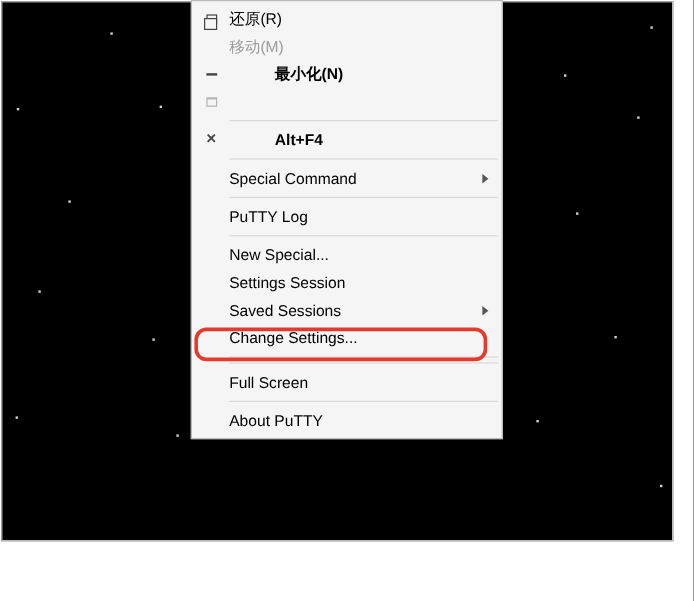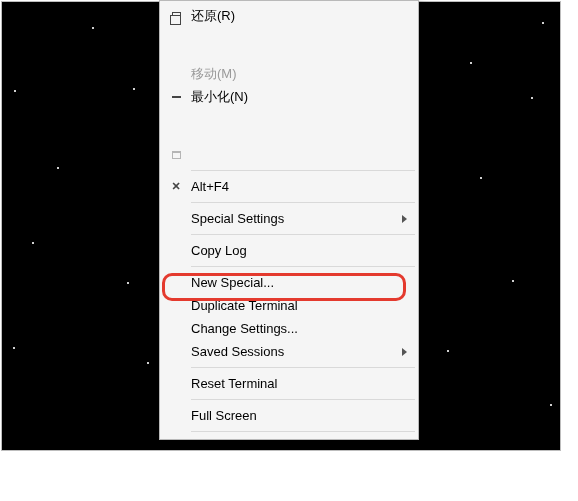--- a/index.html
+++ b/index.html
@@ -31,21 +31,21 @@
     padding: 3px 1px;
   }
   .item {
     display: flex;
     align-items: center;
     height: 23px;
     color: #000;
     position: relative;
     cursor: default;
   }
-  .item.disabled { color: #9a9a9a; margin-top: 35px; }
+  .item.disabled { color: #9a9a9a; }
   .icon-cell {
     width: 30px;
     display: flex;
     justify-content: center;
     align-items: center;
     font-size: 10px;
     color: #333;
   }
   .item.disabled .icon-cell { color: #b5b5b5; }
   .label { flex: 1; padding-right: 12px; }
@@ -56,21 +56,21 @@
     width: 0; height: 0;
     border-left: 5px solid #555;
     border-top: 4px solid transparent;
     border-bottom: 4px solid transparent;
   }
   .sep {
     height: 1px;
     background: #d9d9d9;
     margin: 4px 2px 4px 30px;
   }
-  .bold .label, .bold .accel { font-weight: normal; }
+  .bold .label, .bold .accel { font-weight: bold; margin-left: 38px; }
   .highlight {
     position: absolute;
     border: 3px solid #e43a2e;
     border-radius: 10px;
     pointer-events: none;
   }
   
   .glyph-restore { width:9px; height:8px; border:1px solid #444; position:relative; }
   .glyph-restore::before { content:""; position:absolute; left:-3px; top:2px; width:9px; height:8px; border:1px solid #444; background:#f5f5f5; }
   .glyph-min { width:9px; height:0; border-top:2px solid #444; }
@@ -130,62 +130,62 @@
     <span class="icon-cell">
         <span class="glyph-close">✕</span>
       </span>
     <span class="accel">Alt+F4</span>
   </div>
 
   <div class="sep"></div>
 
   <div class="item">
     <span class="icon-cell"></span>
-    <span class="label">Special Settings</span>
+    <span class="label">Special Command</span>
     <span class="sub-arrow"></span>
   </div>
 
   <div class="sep"></div>
 
   <div class="item">
     <span class="icon-cell"></span>
-    <span class="label">Copy Log</span>
+    <span class="label">PuTTY Log</span>
   </div>
 
   <div class="sep"></div>
 
   <div class="item">
     <span class="icon-cell"></span>
     <span class="label">New Special...</span>
   </div>
   <div class="item">
     <span class="icon-cell"></span>
-    <span class="label">Duplicate Terminal</span>
-  </div>
-  <div class="item" style="position:relative;">
-    <span class="icon-cell"></span>
-    <span class="label">Change Settings...</span>
+    <span class="label">Settings Session</span>
   </div>
   <div class="item">
     <span class="icon-cell"></span>
     <span class="label">Saved Sessions</span>
     <span class="sub-arrow"></span>
   </div>
+  <div class="item" style="position:relative;">
+    <span class="icon-cell"></span>
+    <span class="label">Change Settings...</span>
+  </div>
 
   <div class="sep"></div>
 
-  <div class="item">
-    <span class="icon-cell"></span>
-    <span class="label">Reset Terminal</span>
-  </div>
 
   <div class="sep"></div>
 
   <div class="item">
     <span class="icon-cell"></span>
     <span class="label">Full Screen</span>
   </div>
 
   <div class="sep"></div>
 
+  <div class="item">
+    <span class="icon-cell"></span>
+    <span class="label">About PuTTY</span>
+  </div>
 </div>
 
 <div class="highlight" style="left:162px; top:273px; width:244px; height:28px;"></div>
 
 </body></html>

